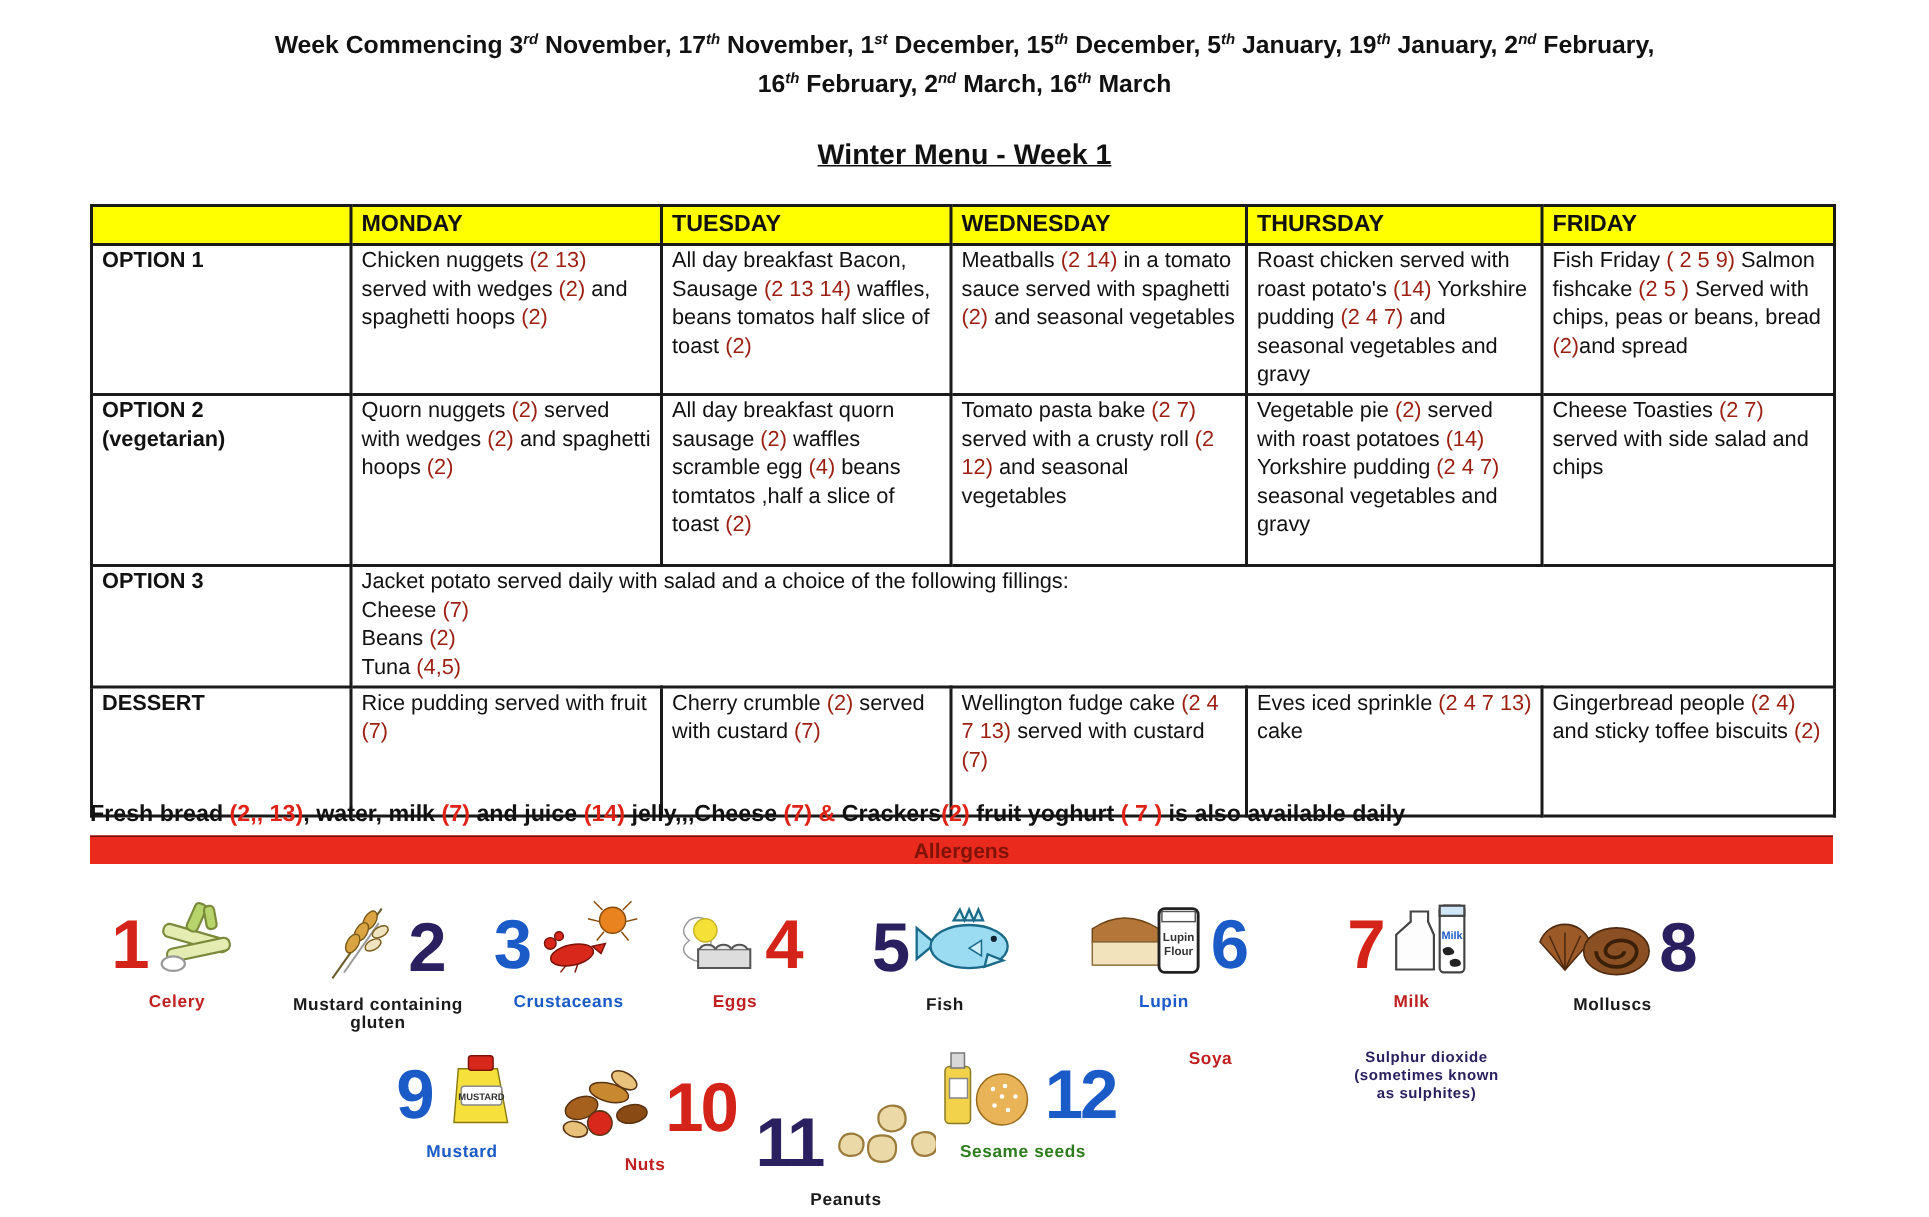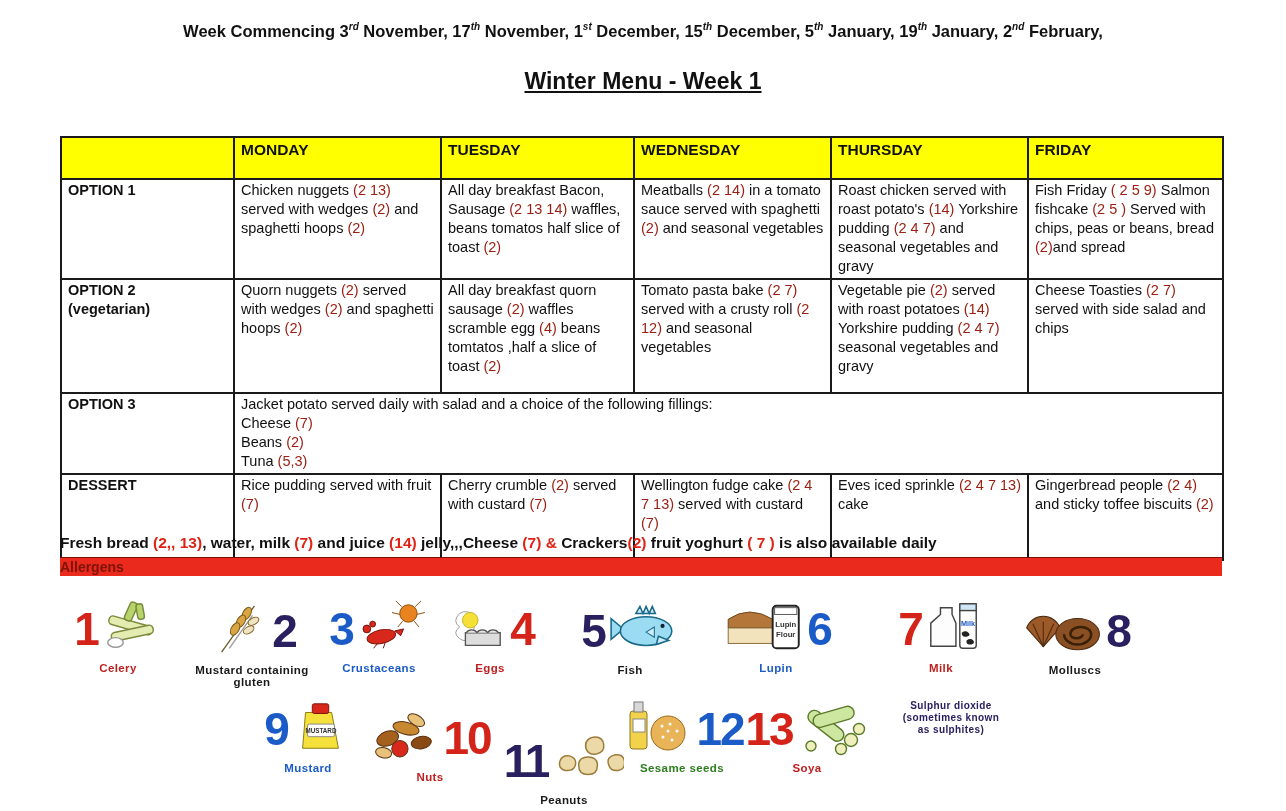--- a/index.html
+++ b/index.html
@@ -1,39 +1,40 @@
 <!DOCTYPE html>
 <html style="--header-bg: #ffff00; --cell-accent: #9b2012; --note-accent: #e02317; --bar-bg: #ea2a1c; --bar-text: #7d1309;"><head>
 <meta charset="utf-8">
 <style>
   html,body{margin:0;padding:0;background:#fff;}
   body{width:1286px;height:811px;overflow:hidden;font-family:"Liberation Sans",sans-serif;color:#111;position:relative;}
   .doc-header{margin-top:16px;text-align:center;font-weight:bold;font-size:16.5px;line-height:22px;}
   .doc-header sup{font-size:10px;font-style:italic;}
-  .menu-title{margin-top:26px;text-align:center;font-weight:bold;font-size:23px;text-decoration:underline;}
+  .menu-title{margin-top:26px;text-align:center;font-weight:bold;font-size:19px;text-decoration:underline;}
   .menu-table{position:absolute;left:60px;top:136px;width:1162px;border-collapse:collapse;table-layout:fixed;}
   .menu-table th,.menu-table td{border:2px solid #1a1a1a;vertical-align:top;padding:1px 6px 2px 6px;font-size:14.5px;line-height:19px;}
-  .menu-table th{background:var(--header-bg);text-align:left;font-size:15.5px;padding-top:2px;padding-bottom:18px;height:20px;}
+  .menu-table th{background:var(--header-bg);text-align:left;font-size:15.5px;padding-top:2px;padding-bottom:2px;height:20px;}
   .rowlabel{font-weight:bold;font-size:15px;white-space:pre-line;}
   .cell{white-space:pre-line;}
   .hl .rn{color:var(--cell-accent);}
   .daily-note{position:absolute;left:60px;top:533px;width:1162px;font-weight:bold;font-size:15.5px;line-height:20px;border-bottom:2px solid #1a1a1a;padding-bottom:5px;}
   .daily-note .nr{color:var(--note-accent);}
-  .allergen-bar{position:absolute;left:60px;top:557px;width:1162px;height:18px;background:var(--bar-bg);color:var(--bar-text);font-weight:bold;font-size:14px;line-height:18px;border-top:1px solid #7a0d08;}
+  .allergen-bar{position:absolute;left:60px;top:557px;width:1162px;height:18px;background:var(--bar-bg);color:var(--bar-text);font-weight:bold;font-size:14px;text-align:center;line-height:18px;border-top:1px solid #7a0d08;}
   .allergen{position:absolute;display:flex;flex-direction:column;align-items:center;}
   .al-top{display:flex;align-items:center;gap:2px;height:62px;}
   .al-num{font-weight:bold;font-size:46px;line-height:56px;letter-spacing:-2px;}
   .al-icon{display:block;}
   .al-label{font-weight:bold;font-size:11.5px;margin-top:2px;text-align:center;white-space:pre-line;line-height:12px;letter-spacing:.4px;}
 </style>
 </head>
 <body>
 
 <div class="doc-header">
   <div>Week Commencing 3<sup>rd</sup> November, 17<sup>th</sup> November, 1<sup>st</sup> December, 15<sup>th</sup> December, 5<sup>th</sup> January, 19<sup>th</sup> January, 2<sup>nd</sup> February,</div>
+  <div>16<sup>th</sup> February, 2<sup>nd</sup> March, 16<sup>th</sup> March</div>
 </div>
 
 <div class="menu-title">Winter Menu - Week 1</div>
 
 <table class="menu-table">
   <colgroup>
     <col style="width:173px">
       <col style="width:207px">
       <col style="width:193px">
     <col style="width:197px">
@@ -64,21 +65,21 @@
     <td class="cell hl">All day breakfast quorn sausage <span class="rn">(2)</span> waffles scramble egg <span class="rn">(4)</span> beans tomtatos ,half a slice of toast <span class="rn">(2)</span></td>
     <td class="cell hl">Tomato pasta bake <span class="rn">(2 7)</span> served with a crusty roll <span class="rn">(2 12)</span> and seasonal vegetables</td>
     <td class="cell hl">Vegetable pie <span class="rn">(2)</span> served with roast potatoes <span class="rn">(14)</span> Yorkshire pudding <span class="rn">(2 4 7)</span> seasonal vegetables and gravy</td>
     <td class="cell hl">Cheese Toasties <span class="rn">(2 7)</span> served with side salad and chips</td>
   </tr>
   <tr style="height:77px">
     <td class="rowlabel">OPTION 3</td>
     <td class="cell hl" colspan="5">Jacket potato served daily with salad and a choice of the following fillings:
 Cheese <span class="rn">(7)</span>
 Beans <span class="rn">(2)</span>
-Tuna <span class="rn">(5,3)</span></td>
+Tuna <span class="rn">(4,5)</span></td>
   </tr>
   <tr style="height:86px">
     <td class="rowlabel">DESSERT</td>
     <td class="cell hl">Rice pudding served with fruit <span class="rn">(7)</span></td>
     <td class="cell hl">Cherry crumble <span class="rn">(2)</span> served with custard <span class="rn">(7)</span></td>
     <td class="cell hl">Wellington fudge cake <span class="rn">(2 4 7 13)</span> served with custard <span class="rn">(7)</span></td>
     <td class="cell hl"> Eves iced sprinkle <span class="rn">(2 4 7 13)</span> cake</td>
     <td class="cell hl"> Gingerbread people <span class="rn">(2 4)</span> and sticky toffee biscuits <span class="rn">(2)</span></td>
   </tr>
 </tbody>
@@ -282,33 +283,20 @@
               <circle cx="55" cy="34" r="1.5"></circle>
               <circle cx="41" cy="40" r="1.5"></circle>
               <circle cx="50" cy="43" r="1.5"></circle>
               <circle cx="46" cy="34" r="1.5"></circle>
             </g>
           </svg></span>
       </div>
       <div class="al-label" style="color: rgb(46, 125, 30);">Sesame seeds</div>
     </div>
     <div class="allergen" style="left: 750px; top: 698px; width: 114px;">
-      <div class="al-top">
-        <span class="al-num" style="color: rgb(212, 35, 24);">13</span>
-        <span class="al-icon"><svg width="74" height="62" viewBox="0 0 70 62">
-            <g fill="#cde6a0" stroke="#5a7a2a" stroke-width="1.4">
-              <rect x="8" y="24" width="42" height="13" rx="6.5" transform="rotate(38 30 30)"></rect>
-              <rect x="16" y="14" width="42" height="13" rx="6.5" transform="rotate(-16 38 22)"></rect>
-              <circle cx="54" cy="44" r="6.5" fill="#f0eebc"></circle>
-              <circle cx="62" cy="33" r="5.5" fill="#f0eebc"></circle>
-              <circle cx="44" cy="53" r="5.5" fill="#f0eebc"></circle>
-              <circle cx="14" cy="50" r="5" fill="#f0eebc"></circle>
-            </g>
-          </svg></span>
-      </div>
       <div class="al-label" style="color: rgb(192, 31, 31);">Soya</div>
     </div>
     <div class="allergen" style="left: 880px; top: 698px; width: 142px;">
       <div class="al-label" style="color: rgb(42, 32, 96); font-size: 10px;">Sulphur dioxide
 (sometimes known
 as sulphites)</div>
     </div>
   </div>
 
 </body></html>

